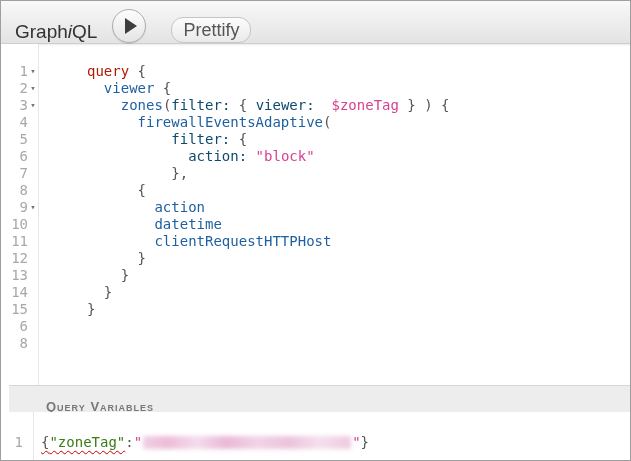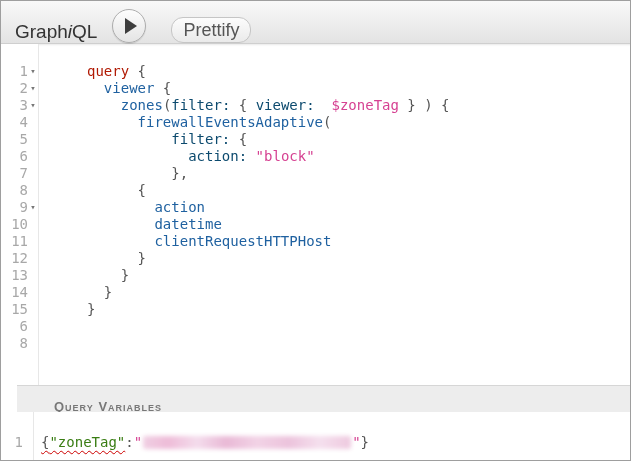--- a/index.html
+++ b/index.html
@@ -81,21 +81,21 @@
   .t-p    { color: #555555; }
   .t-vkey { color: #397D13; }
   .lint {
     text-decoration: underline wavy #cc0000;
     text-decoration-thickness: 1px;
     text-underline-offset: 3px;
   }
 
   
   .var-title-bar {
-    position: absolute; top: 384px; left: 16px; right: 0; height: 42px;
+    position: absolute; top: 384px; left: 8px; right: 0; height: 42px;
     background: #ededed;
     border-top: 1px solid #d6d6d6;
     border-bottom: 1px solid #d6d6d6;
     display: flex; align-items: center;
     padding-left: 37px;
   }
   .var-title-text {
     font-variant: small-caps;
     font-weight: bold;
     font-size: 13px;

